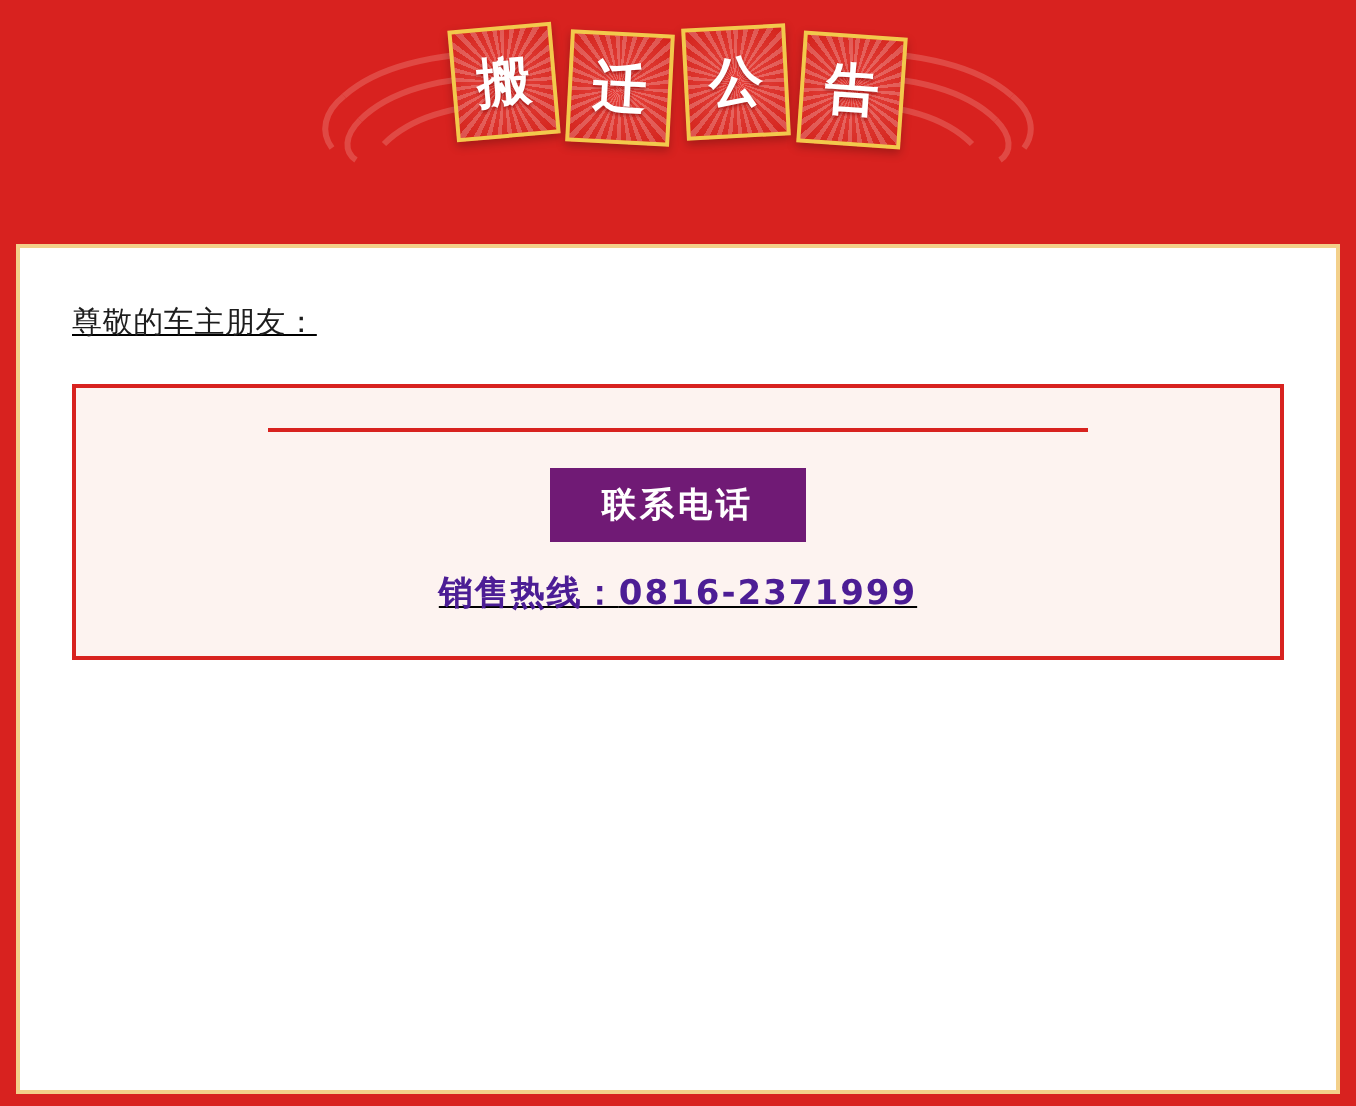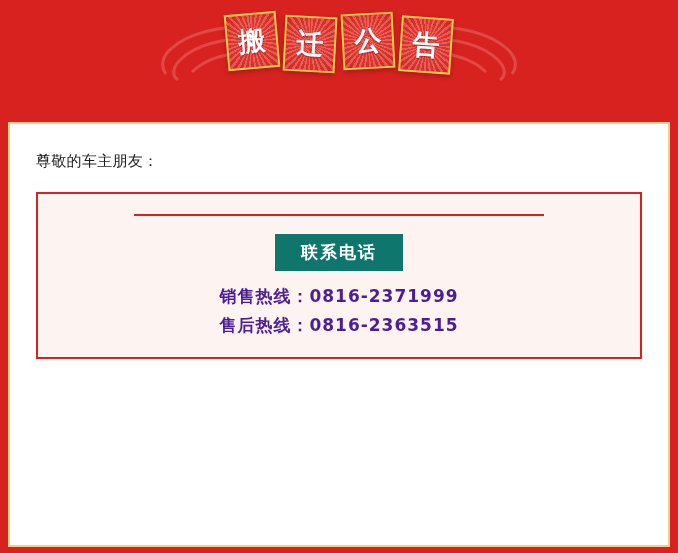--- a/index.html
+++ b/index.html
@@ -97,20 +97,21 @@
   .card {
     position: absolute;
     left: 8px;
     right: 8px;
     top: 122px;
     bottom: 6px;
     background: #ffffff;
     border: 2px solid #f3d08a;
     box-sizing: border-box;
     padding: 22px 26px 2px 26px;
+    text-decoration: underline;
   }
 
   .para {
     color: #1d1d1d;
     font-size: 15px;
     line-height: 30px;
     letter-spacing: 0.3px;
     margin: 0 0 2px 0;
     font-family: "DejaVu Sans", "Liberation Sans", sans-serif;
   }
@@ -134,21 +135,21 @@
 
   .contact-rule {
     width: 72%;
     height: 2px;
     background: #d8221f;
     margin: 2px auto 0 auto;
   }
 
   .contact-title {
     display: inline-block;
-    background: #0f766e;
+    background: #701a75;
     color: #ffffff;
     font-size: 17px;
     font-weight: bold;
     padding: 7px 26px;
     margin-top: 18px;
     letter-spacing: 2px;
   }
 
   .phone-line {
     color: #4c1d95;
@@ -208,17 +209,16 @@
 
 
 
 
     <div class="contact-box">
       <div class="contact-rule"></div>
       <div class="contact-title">联系电话</div>
 
       <div class="phone-line"><span>销售热线：</span><span>0816-2371999</span></div>
 
-      <div class="phone-line second"><span>售后热线：</span><span>0816-2363515</span></div>
     </div>
 
   </div>
 </div>
 
 </body></html>

